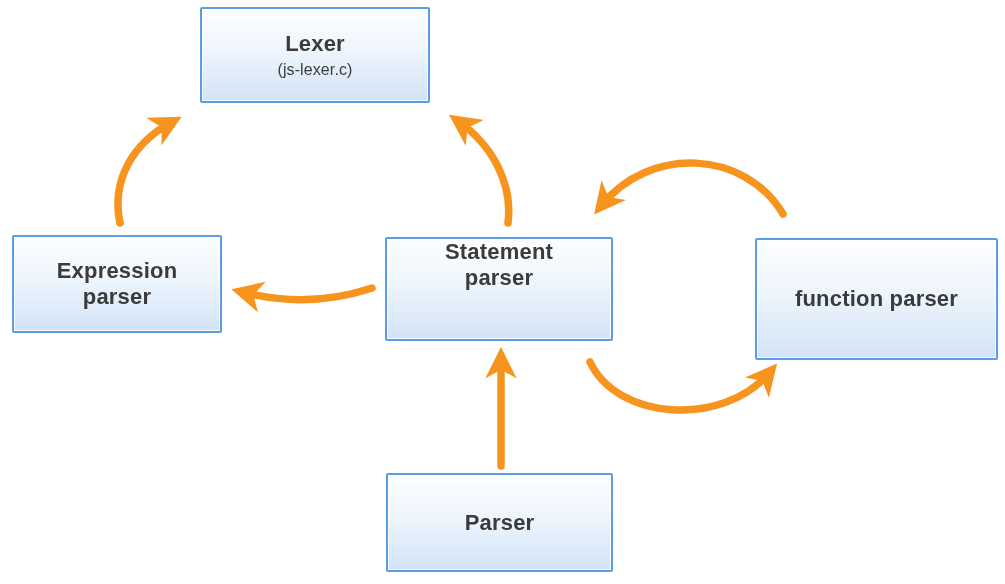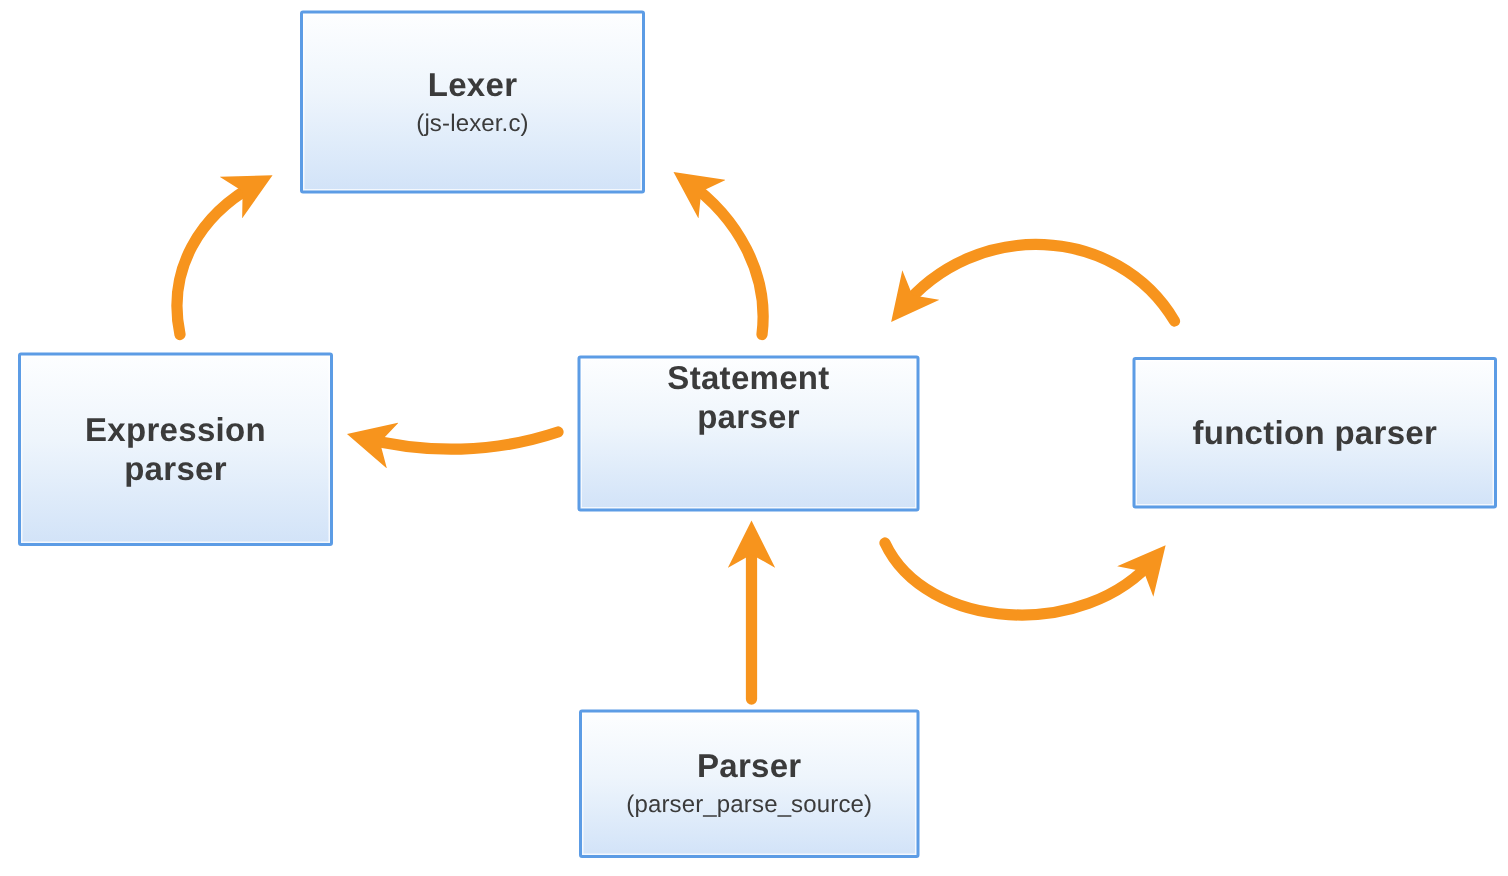--- a/index.html
+++ b/index.html
@@ -76,47 +76,46 @@
 
     <path class="edge" d="M 783 214 C 745 150 650 145 601 206" stroke="#f7941d" marker-end="url(#arrowhead)"></path>
 
     <path class="edge" d="M 590 362 C 617 420 723 428 770 372" stroke="#f7941d" marker-end="url(#arrowhead)"></path>
 
     <path class="edge" d="M 372 288 C 330 302 285 303 242 292" stroke="#f7941d" marker-end="url(#arrowhead)"></path>
 
     <path class="edge" d="M 501 466 L 501 358" stroke="#f7941d" marker-end="url(#arrowhead)"></path>
   </svg>
 
-  <div class="node" style="left:200px; top:7px; width:230px; height:122px;">
+  <div class="node" style="left:200px; top:7px; width:230px; height:96px;">
     <div class="node-title">
       <div>Lexer</div>
     </div>
     <div class="node-subtitle">(js-lexer.c)</div>
   </div>
 
-  <div class="node" style="left:12px; top:235px; width:210px; height:129px;gap:40px;">
+  <div class="node" style="left:12px; top:235px; width:210px; height:98px;gap:40px;">
     <div class="node-title">
       <div>Expression</div>
       <div>parser</div>
     </div>
   </div>
 
   <div class="node" style="left:385px; top:237px; width:228px; height:104px;justify-content:space-between;">
     <div class="node-title">
       <div>Statement</div>
       <div>parser</div>
     </div>
   </div>
 
-  <div class="node" style="left:755px; top:238px; width:243px; height:101px;">
+  <div class="node" style="left:755px; top:238px; width:243px; height:122px;">
     <div class="node-title">
       <div>function parser</div>
     </div>
   </div>
 
   <div class="node" style="left:386px; top:473px; width:227px; height:99px;">
     <div class="node-title">
       <div>Parser</div>
     </div>
-    <div class="node-subtitle">(parser_parse_source)</div>
   </div>
 
 </div>
 
 </body></html>

